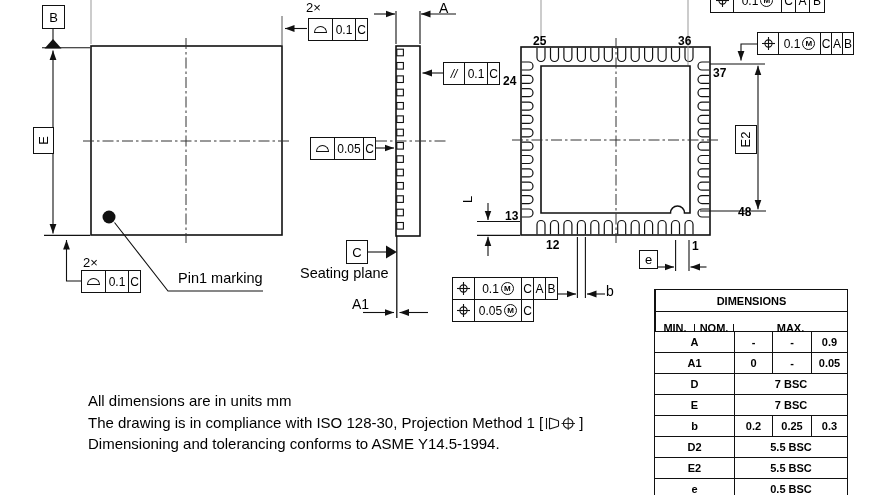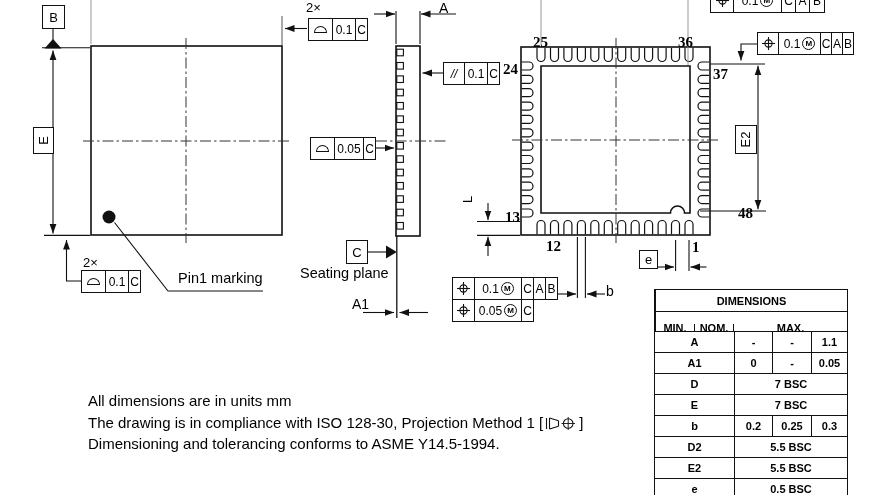--- a/index.html
+++ b/index.html
@@ -1,20 +1,20 @@
 <!DOCTYPE html>
 <html><head>
 <meta charset="utf-8">
 <style>
   html,body{margin:0;padding:0;background:#fff;}
   #canvas{position:relative;width:880px;height:495px;background:#fff;overflow:hidden;
           font-family:"Liberation Sans",sans-serif;color:#000;}
   .lbl{position:absolute;white-space:nowrap;color:#000;}
   .dimletter{font-size:14px;}
-  .smallnum{font-size:15px;font-weight:600;font-family:Liberation Serif, serif;}
+  .smallnum{font-size:12px;font-weight:600;}
   .caption{font-size:14.5px;}
   .rot{transform:rotate(-90deg);}
   .dbox{position:absolute;border:1.3px solid #111;display:flex;align-items:center;justify-content:center;
         font-size:13px;background:#fff;box-sizing:border-box;}
   
   .fcf{position:absolute;display:flex;border:1.2px solid #111;background:#fff;height:21px;box-sizing:content-box;}
   .fcf .cell{display:flex;align-items:center;justify-content:center;border-left:1.2px solid #111;
              padding:0 3px;font-size:12px;box-sizing:border-box;}
   .fcf .cell:first-child{border-left:none;}
   .fcf-stack{position:absolute;background:#fff;}
@@ -270,21 +270,21 @@
   <div class="dbox" style="left:346px;top:240px;width:22px;height:24px;">
       <span>C</span>
     </div>
 
   <div class="lbl caption" style="left:300px;top:265px;">Seating plane</div>
 
   <div class="lbl dimletter" style="left:352px;top:296px;">A1</div>
 
   <div class="lbl smallnum" style="left:533px;top:34px;">25</div>
   <div class="lbl smallnum" style="left:678px;top:34px;">36</div>
-  <div class="lbl smallnum" style="left:503px;top:61px;text-align:right;">24</div>
+  <div class="lbl smallnum" style="left:503px;top:74px;text-align:right;">24</div>
   <div class="lbl smallnum" style="left:713px;top:66px;">37</div>
   <div class="lbl smallnum" style="left:505px;top:209px;text-align:right;">13</div>
   <div class="lbl smallnum" style="left:546px;top:238px;">12</div>
   <div class="lbl smallnum" style="left:692px;top:239px;">1</div>
   <div class="lbl smallnum" style="left:712px;top:205px;margin-left:26px;">48</div>
 
   <div class="lbl" style="left:464px;top:192px;font-size:13px;transform:rotate(-90deg);">L</div>
 
   <div class="dbox" style="left:639px;top:250px;width:19px;height:19px;">
       <span>e</span>
@@ -371,21 +371,21 @@
           <div class="dt-min">MIN.</div>
           <div class="dt-nom">NOM.</div>
           <div class="dt-max">MAX.</div>
         </div>
       </div>
     </div>
     <div class="dt-row">
       <div class="dt-c0">A</div>
       <div class="dt-c1">-</div>
       <div class="dt-c2">-</div>
-      <div class="dt-c3">1.1</div>
+      <div class="dt-c3">0.9</div>
     </div>
     <div class="dt-row">
       <div class="dt-c0">A1</div>
       <div class="dt-c1">0</div>
       <div class="dt-c2">-</div>
       <div class="dt-c3">0.05</div>
     </div>
     <div class="dt-row">
       <div class="dt-c0">D</div>
       <div class="dt-merge">7 BSC</div>

